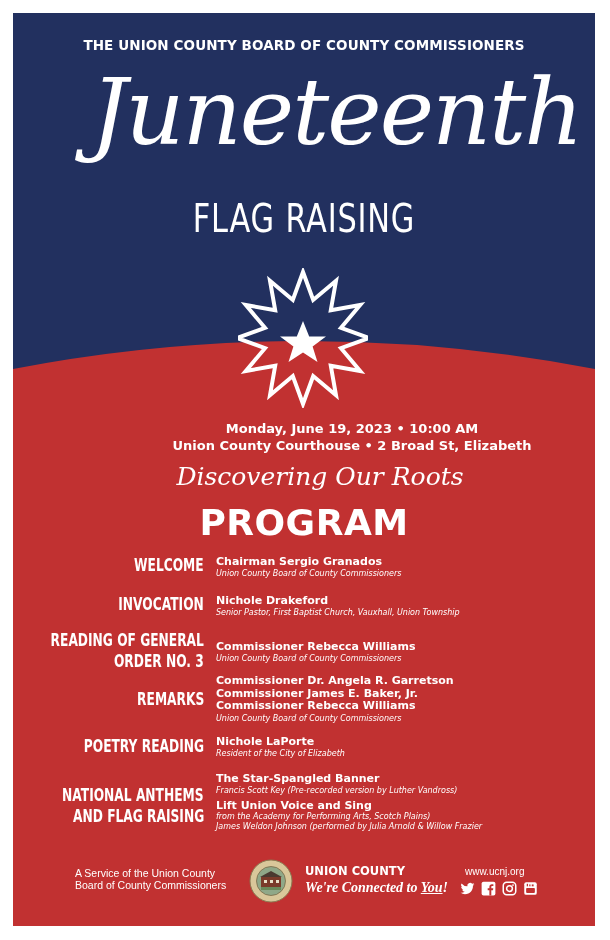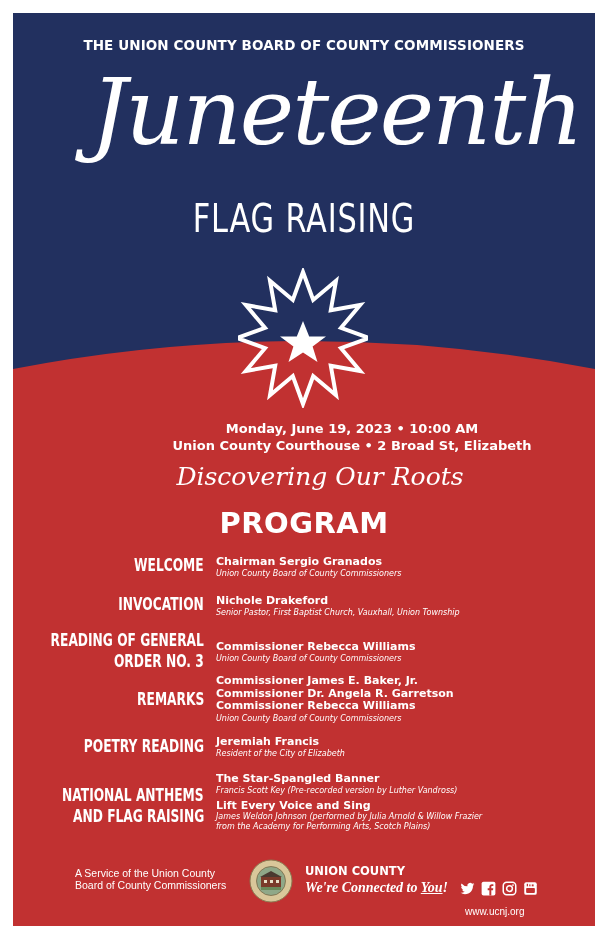--- a/index.html
+++ b/index.html
@@ -31,21 +31,21 @@
   .event-info {
     left: 0; top: 407px; width: 582px; text-align: center;
     font-family: "DejaVu Sans", sans-serif; font-weight: bold; font-size: 13px; line-height: 17px; padding-left: 48px;
   }
   .theme {
     left: 16px; top: 448px; width: 582px; text-align: center;
     font-family: "DejaVu Serif", serif; font-style: italic; font-size: 25px; line-height: 32px;
   }
   .program-title {
     left: 0; top: 492px; width: 582px; text-align: center;
-    font-family: "DejaVu Sans", sans-serif; font-weight: bold; font-size: 29px; line-height: 36px;
+    font-family: "DejaVu Sans", sans-serif; font-weight: bold; font-size: 36px; line-height: 36px;
     letter-spacing: 0.5px;
   }
   .prog-row { position: absolute; left: 0; width: 582px; }
   .prog-label {
     position: absolute; right: 391px; text-align: right; color: #fff;
     font-family: "DejaVu Sans", sans-serif; font-weight: bold; font-size: 17px; line-height: 20px;
     transform: scaleX(0.72); transform-origin: 100% 50%; white-space: nowrap;
   }
   .prog-detail { position: absolute; left: 203px; color: #fff; }
   .name {
@@ -62,21 +62,21 @@
   .seal { position: absolute; left: 236px; top: 846px; width: 44px; height: 44px; }
   .uc-name {
     left: 292px; top: 852px; font-family: "DejaVu Sans", sans-serif; font-weight: bold; font-size: 11.5px; line-height: 13px;
   }
   .uc-tag {
     left: 292px; top: 866px; font-family: "Liberation Serif", serif; font-style: italic; font-weight: bold;
     font-size: 14px; line-height: 17px; white-space: nowrap;
   }
   .uc-tag .you { text-decoration: underline; }
   .web {
-    left: 452px; top: 853px; font-family: "Liberation Sans", sans-serif; font-size: 10px; line-height: 12px; margin-top: 40px;
+    left: 452px; top: 853px; font-family: "Liberation Sans", sans-serif; font-size: 10px; line-height: 12px;
   }
   .social { position: absolute; left: 447px; top: 868px; display: flex; gap: 6px; }
   .social span { display: block; width: 15px; height: 15px; }
 </style>
 </head>
 <body>
 
 <div class="poster">
   <svg class="bg-svg" viewBox="0 0 582 913">
     <rect x="0" y="0" width="582" height="913" fill="#c13131"></rect>
@@ -124,44 +124,44 @@
     <div class="prog-label" style="top:21px;">ORDER NO. 3</div>
     <div class="prog-detail" style="top:11px;">
       <div class="name">Commissioner Rebecca Williams</div>
       <div class="desc">Union County Board of County Commissioners</div>
     </div>
   </div>
 
   <div class="prog-row" style="top:662px;">
     <div class="prog-label" style="top:14px;">REMARKS</div>
     <div class="prog-detail" style="top:0;">
+      <div class="name">Commissioner Dr. Angela R. Garretson</div>
       <div class="name">Commissioner James E. Baker, Jr.</div>
-      <div class="name">Commissioner Dr. Angela R. Garretson</div>
       <div class="name">Commissioner Rebecca Williams</div>
       <div class="desc" style="margin-top:1px;">Union County Board of County Commissioners</div>
     </div>
   </div>
 
   <div class="prog-row" style="top:723px;">
     <div class="prog-label" style="top:0;">POETRY READING</div>
     <div class="prog-detail" style="top:0;">
-      <div class="name">Jeremiah Francis</div>
+      <div class="name">Nichole LaPorte</div>
       <div class="desc">Resident of the City of Elizabeth</div>
     </div>
   </div>
 
   <div class="prog-row" style="top:760px;">
     <div class="prog-label" style="top:12px;">NATIONAL ANTHEMS</div>
     <div class="prog-label" style="top:33px;">AND FLAG RAISING</div>
     <div class="prog-detail" style="top:0;">
       <div class="name">The Star-Spangled Banner</div>
       <div class="desc">Francis Scott Key (Pre-recorded version by Luther Vandross)</div>
-      <div class="name" style="margin-top:4px;">Lift Every Voice and Sing</div>
+      <div class="name" style="margin-top:4px;">Lift Union Voice and Sing</div>
+      <div class="desc">from the Academy for Performing Arts, Scotch Plains)</div>
       <div class="desc">James Weldon Johnson (performed by Julia Arnold &amp; Willow Frazier</div>
-      <div class="desc">from the Academy for Performing Arts, Scotch Plains)</div>
     </div>
   </div>
 
   <div class="abs footer-left">
     <div>A Service of the Union County</div>
     <div>Board of County Commissioners</div>
   </div>
 
   <svg class="seal" viewBox="0 0 44 44">
     <circle cx="22" cy="22" r="21" fill="#d9c79a" stroke="#8a7a52" stroke-width="1"></circle>

